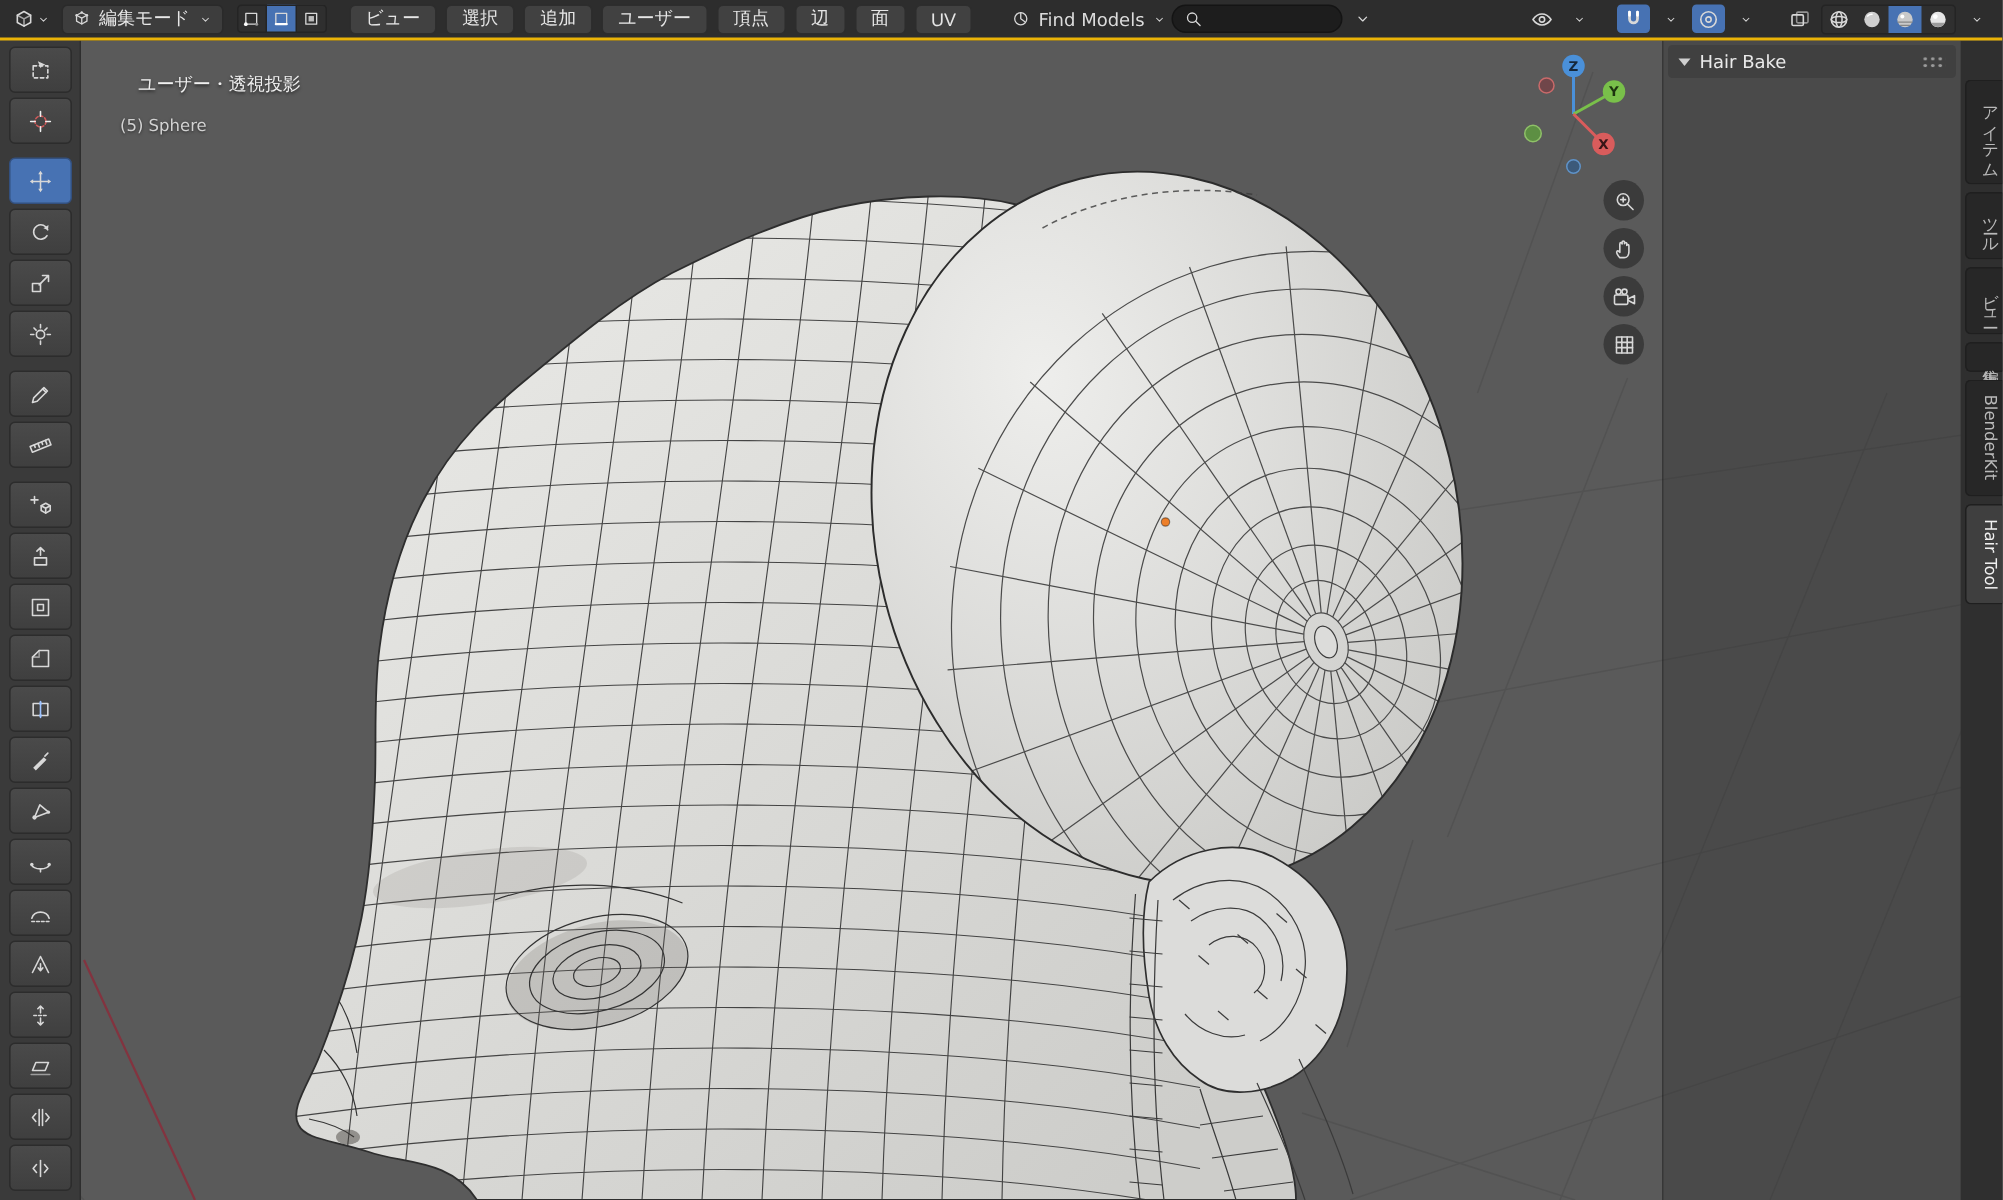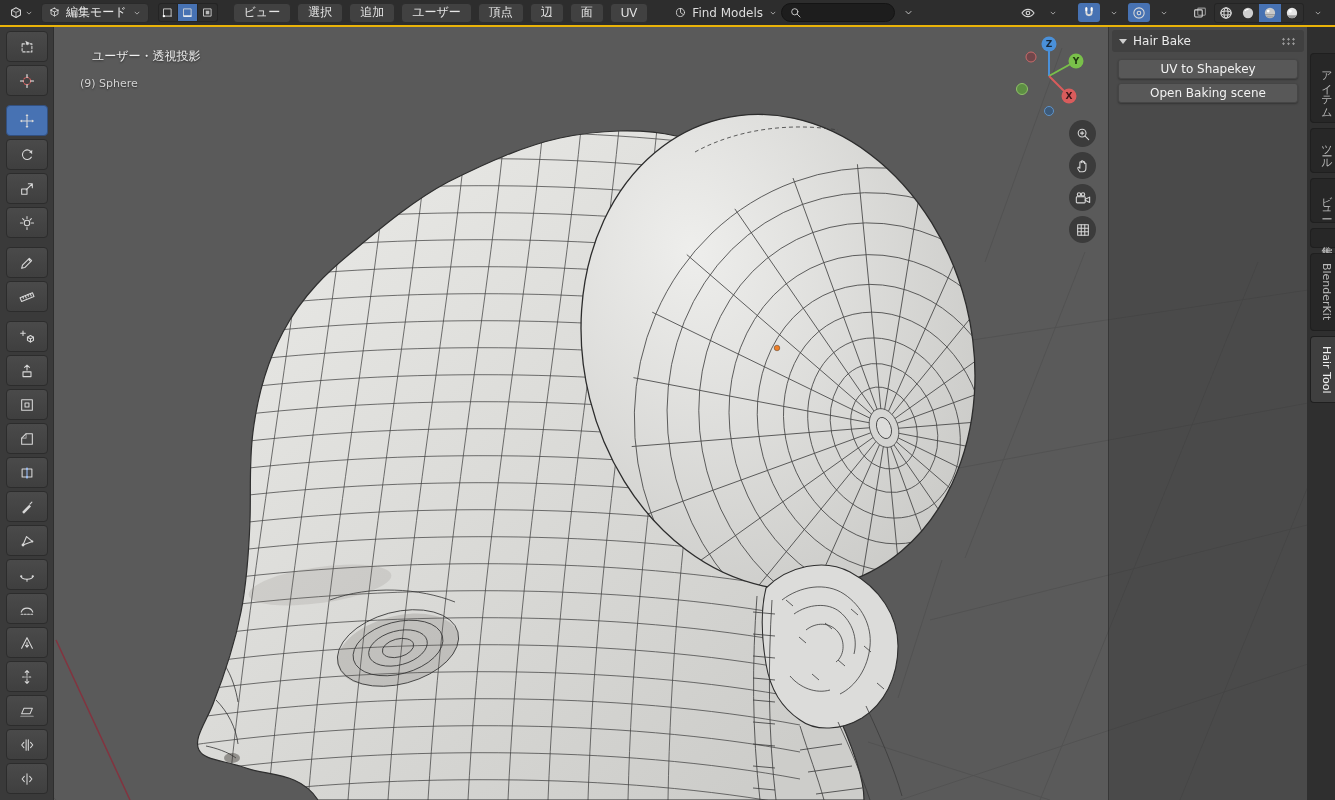--- a/index.html
+++ b/index.html
@@ -642,21 +642,21 @@
         <svg viewBox="0 0 18 18">
           <path d="M9 3v12"></path>
           <path d="M6 6L3.5 9 6 12M12 6l2.5 3L12 12"></path>
         </svg>
       </span>
     </button>
   </div>
 
 <div id="vp-overlay">
   <p class="l1">ユーザー・透視投影</p>
-  <p class="l2">(9) Sphere</p>
+  <p class="l2">(5) Sphere</p>
 </div>
 
 <svg id="gizmo" width="88" height="92" viewBox="0 0 88 92">
     <line x1="41" y1="46" x2="41" y2="14" stroke="#4a90d9" stroke-width="2"></line>
     <circle cx="41" cy="14" r="7.5" fill="#4a90d9"></circle>
     <text x="41" y="17" text-anchor="middle" font-size="9" font-weight="bold" fill="#16283a" stroke="none">Z</text>
     <line x1="41" y1="46" x2="68" y2="31" stroke="#79c04a" stroke-width="2"></line>
     <circle cx="68" cy="31" r="7.5" fill="#79c04a"></circle>
     <text x="68" y="34" text-anchor="middle" font-size="9" font-weight="bold" fill="#1d330f" stroke="none">Y</text>
     <line x1="41" y1="46" x2="61" y2="66" stroke="#d95c5c" stroke-width="2"></line>
@@ -702,24 +702,20 @@
       </span>
     </button>
   </div>
 
 <aside id="npanel">
   <div class="panel-header">
     <span class="tri-down"></span>
     <span class="panel-title">Hair Bake</span>
     <span class="grip"></span>
   </div>
-  <div class="panel-body">
-    <button class="panel-btn">UV to Shapekey</button>
-    <button class="panel-btn">Open Baking scene</button>
-  </div>
 </aside>
 
 <div id="side-tabs">
     <div class="vtab">アイテム</div>
     <div class="vtab">ツール</div>
     <div class="vtab">ビュー</div>
     <div class="vtab">編集</div>
     <div class="vtab">BlenderKit</div>
     <div class="vtab active">Hair Tool</div>
   </div>

